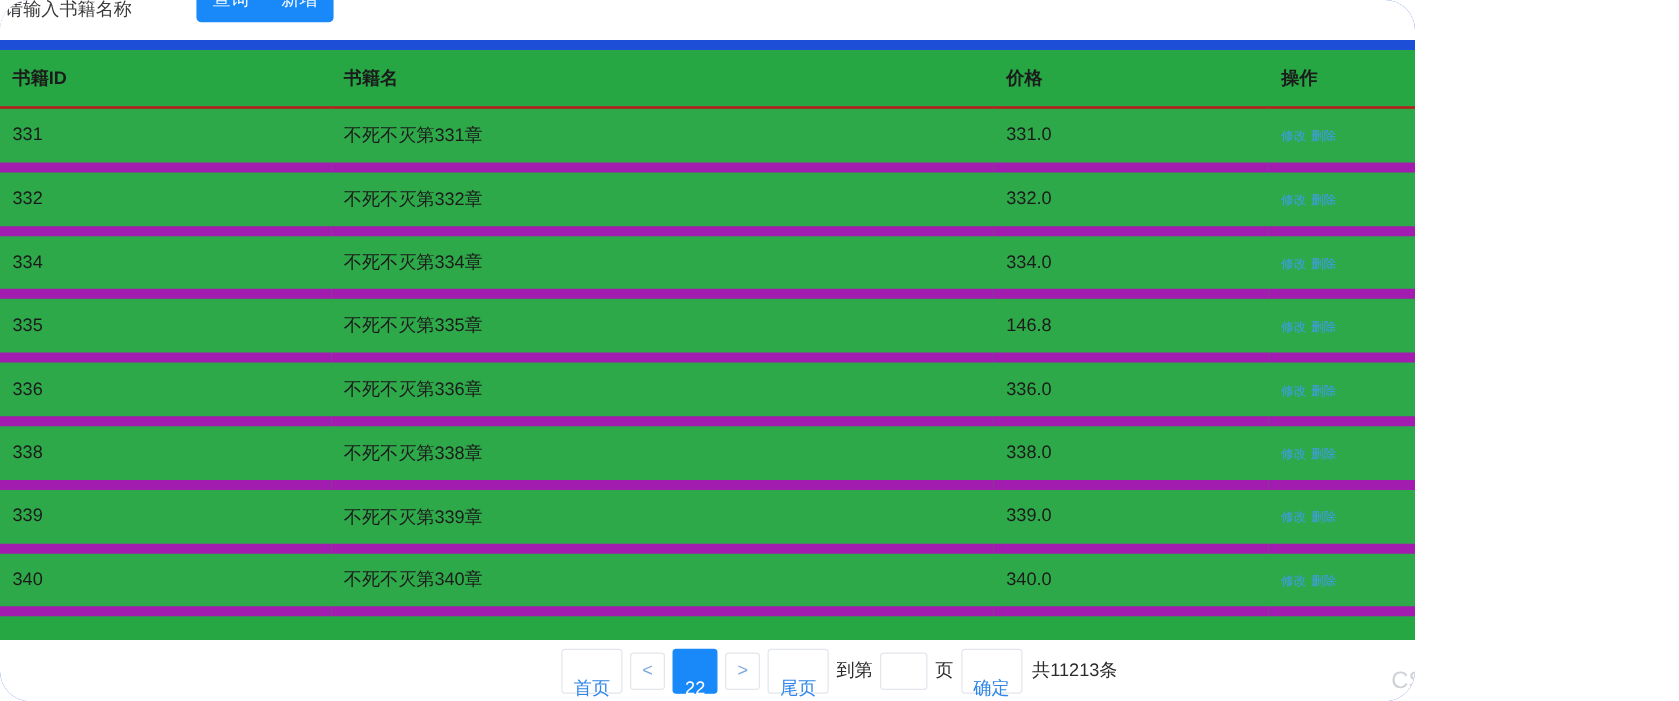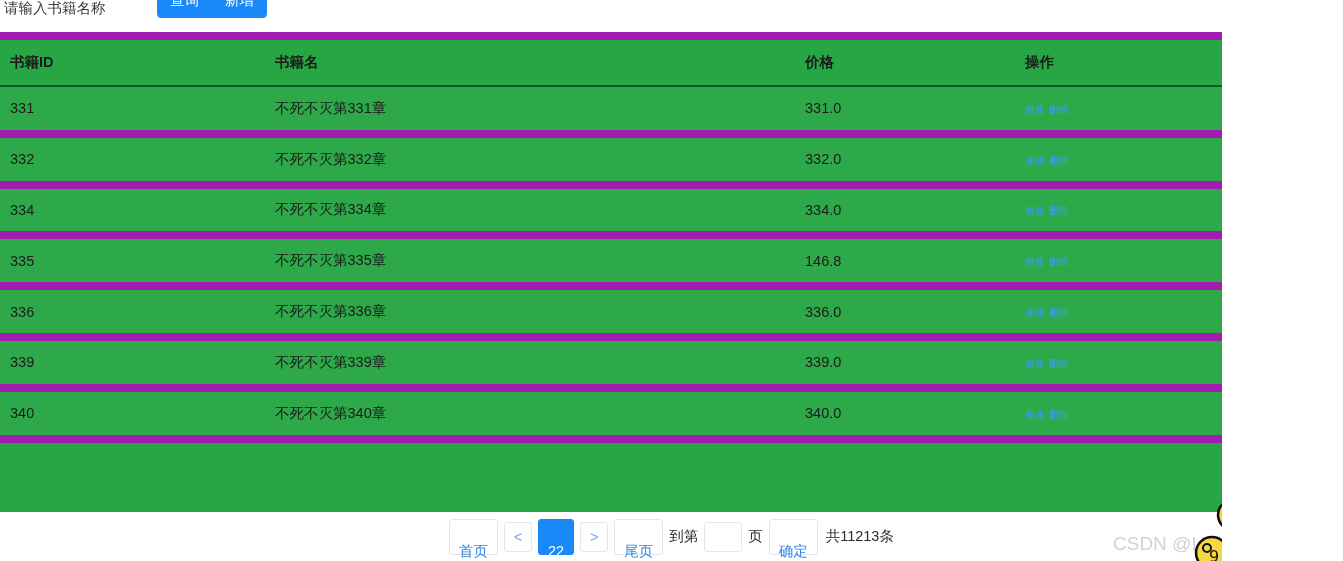--- a/index.html
+++ b/index.html
@@ -3,24 +3,25 @@
 <meta charset="utf-8">
 <style>
   html, body {
     margin: 0;
     padding: 0;
     background: #ffffff;
     font-family: "Liberation Sans", "DejaVu Sans", sans-serif;
   }
   #page {
     position: relative;
-    width: 1222px;
+    width: 1132px;
     height: 561px;
     overflow: hidden;
-    background: #a21caf;
+    background: #1d4ed8;
+    border-radius: 24px;
   }
 
   
   .searchbar {
     position: absolute;
     left: 0;
     top: -14px;
     width: 1343px;
     height: 46px;
     background: #ffffff;
@@ -87,21 +88,21 @@
     font-size: 14.5px;
     padding: 0 0 0 10px;
     border: none;
     white-space: nowrap;
     overflow: hidden;
   }
   table.grid th {
     height: 45px;
     font-weight: bold;
     background: #26a744;
-    border-bottom: 2px solid #14532d;
+    border-bottom: 2px solid #b91c1c;
   }
   table.grid td {
     height: 42.8px;
     background: #2ea94a;
     border-bottom: 8px solid #a21caf;
   }
   .col-id    { width: 265px; }
   .col-name  { width: 530px; }
   .col-price { width: 220px; }
   .col-ops   { width: 328px; }
@@ -269,20 +270,26 @@
             <td>146.8</td>
             <td><span class="op-link">修改</span><span class="op-link">删除</span></td>
           </tr>
           <tr>
             <td>336</td>
             <td>不死不灭第336章</td>
             <td>336.0</td>
             <td><span class="op-link">修改</span><span class="op-link">删除</span></td>
           </tr>
           <tr>
+            <td>338</td>
+            <td>不死不灭第338章</td>
+            <td>338.0</td>
+            <td><span class="op-link">修改</span><span class="op-link">删除</span></td>
+          </tr>
+          <tr>
             <td>339</td>
             <td>不死不灭第339章</td>
             <td>339.0</td>
             <td><span class="op-link">修改</span><span class="op-link">删除</span></td>
           </tr>
           <tr>
             <td>340</td>
             <td>不死不灭第340章</td>
             <td>340.0</td>
             <td><span class="op-link">修改</span><span class="op-link">删除</span></td>

